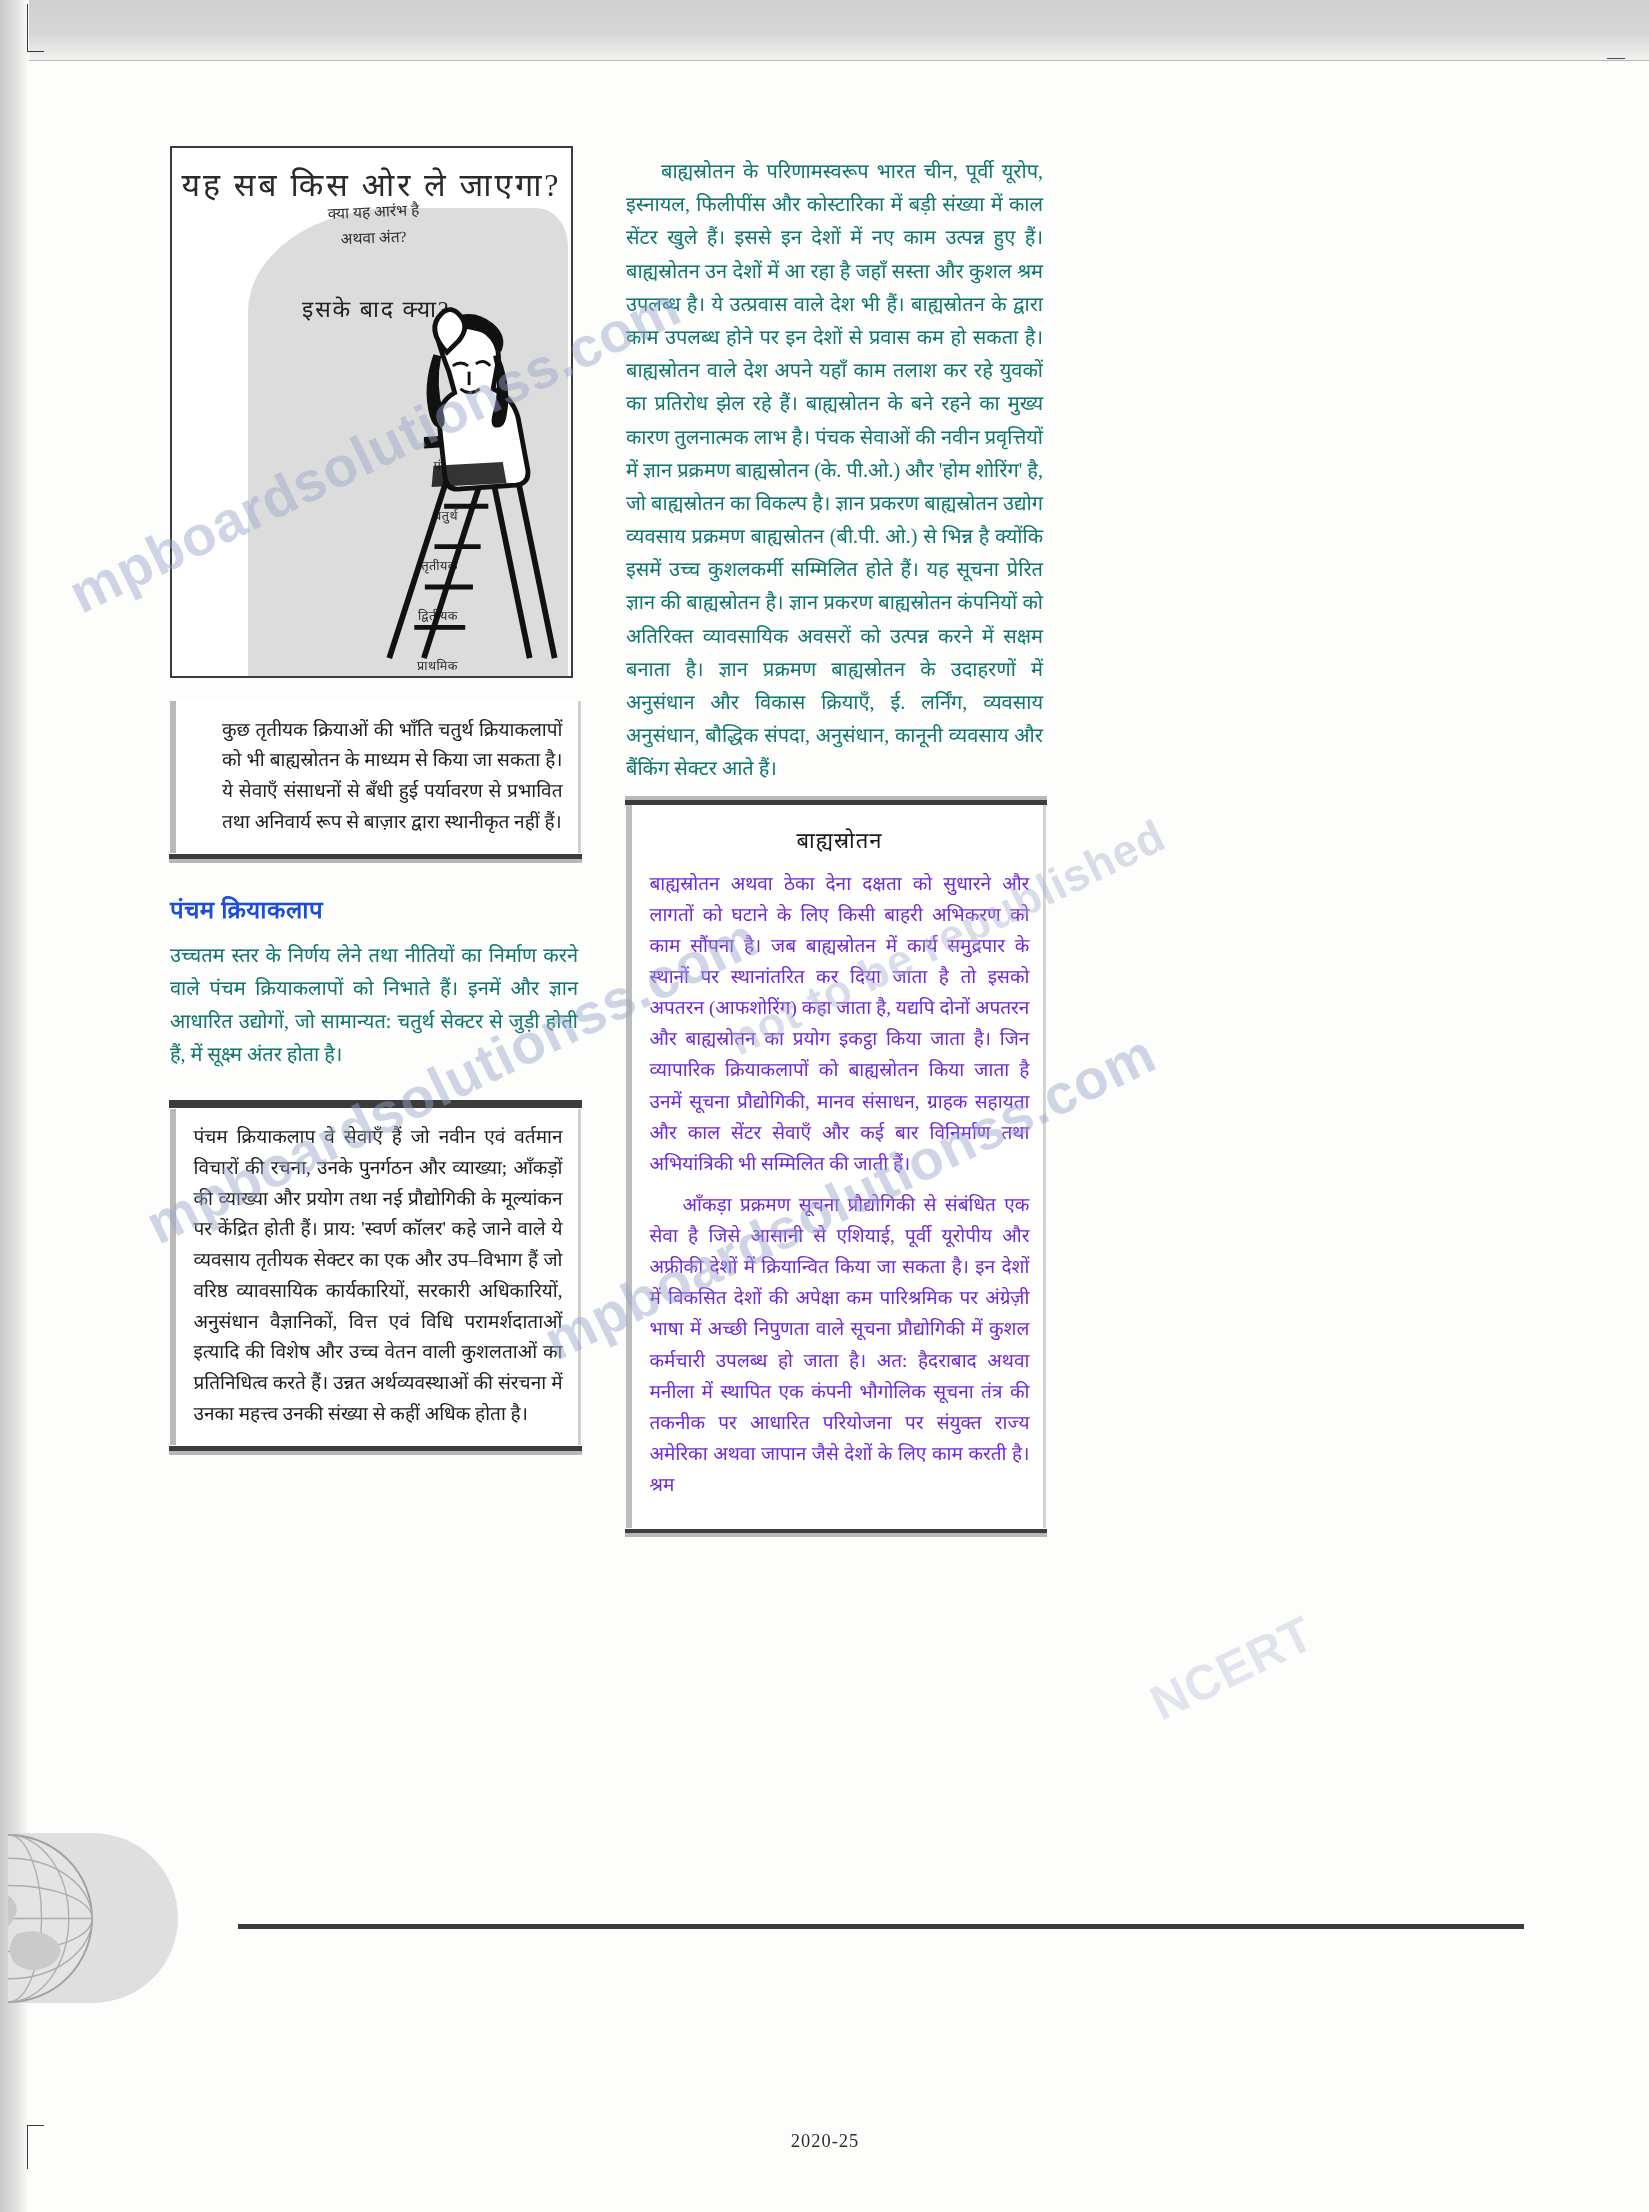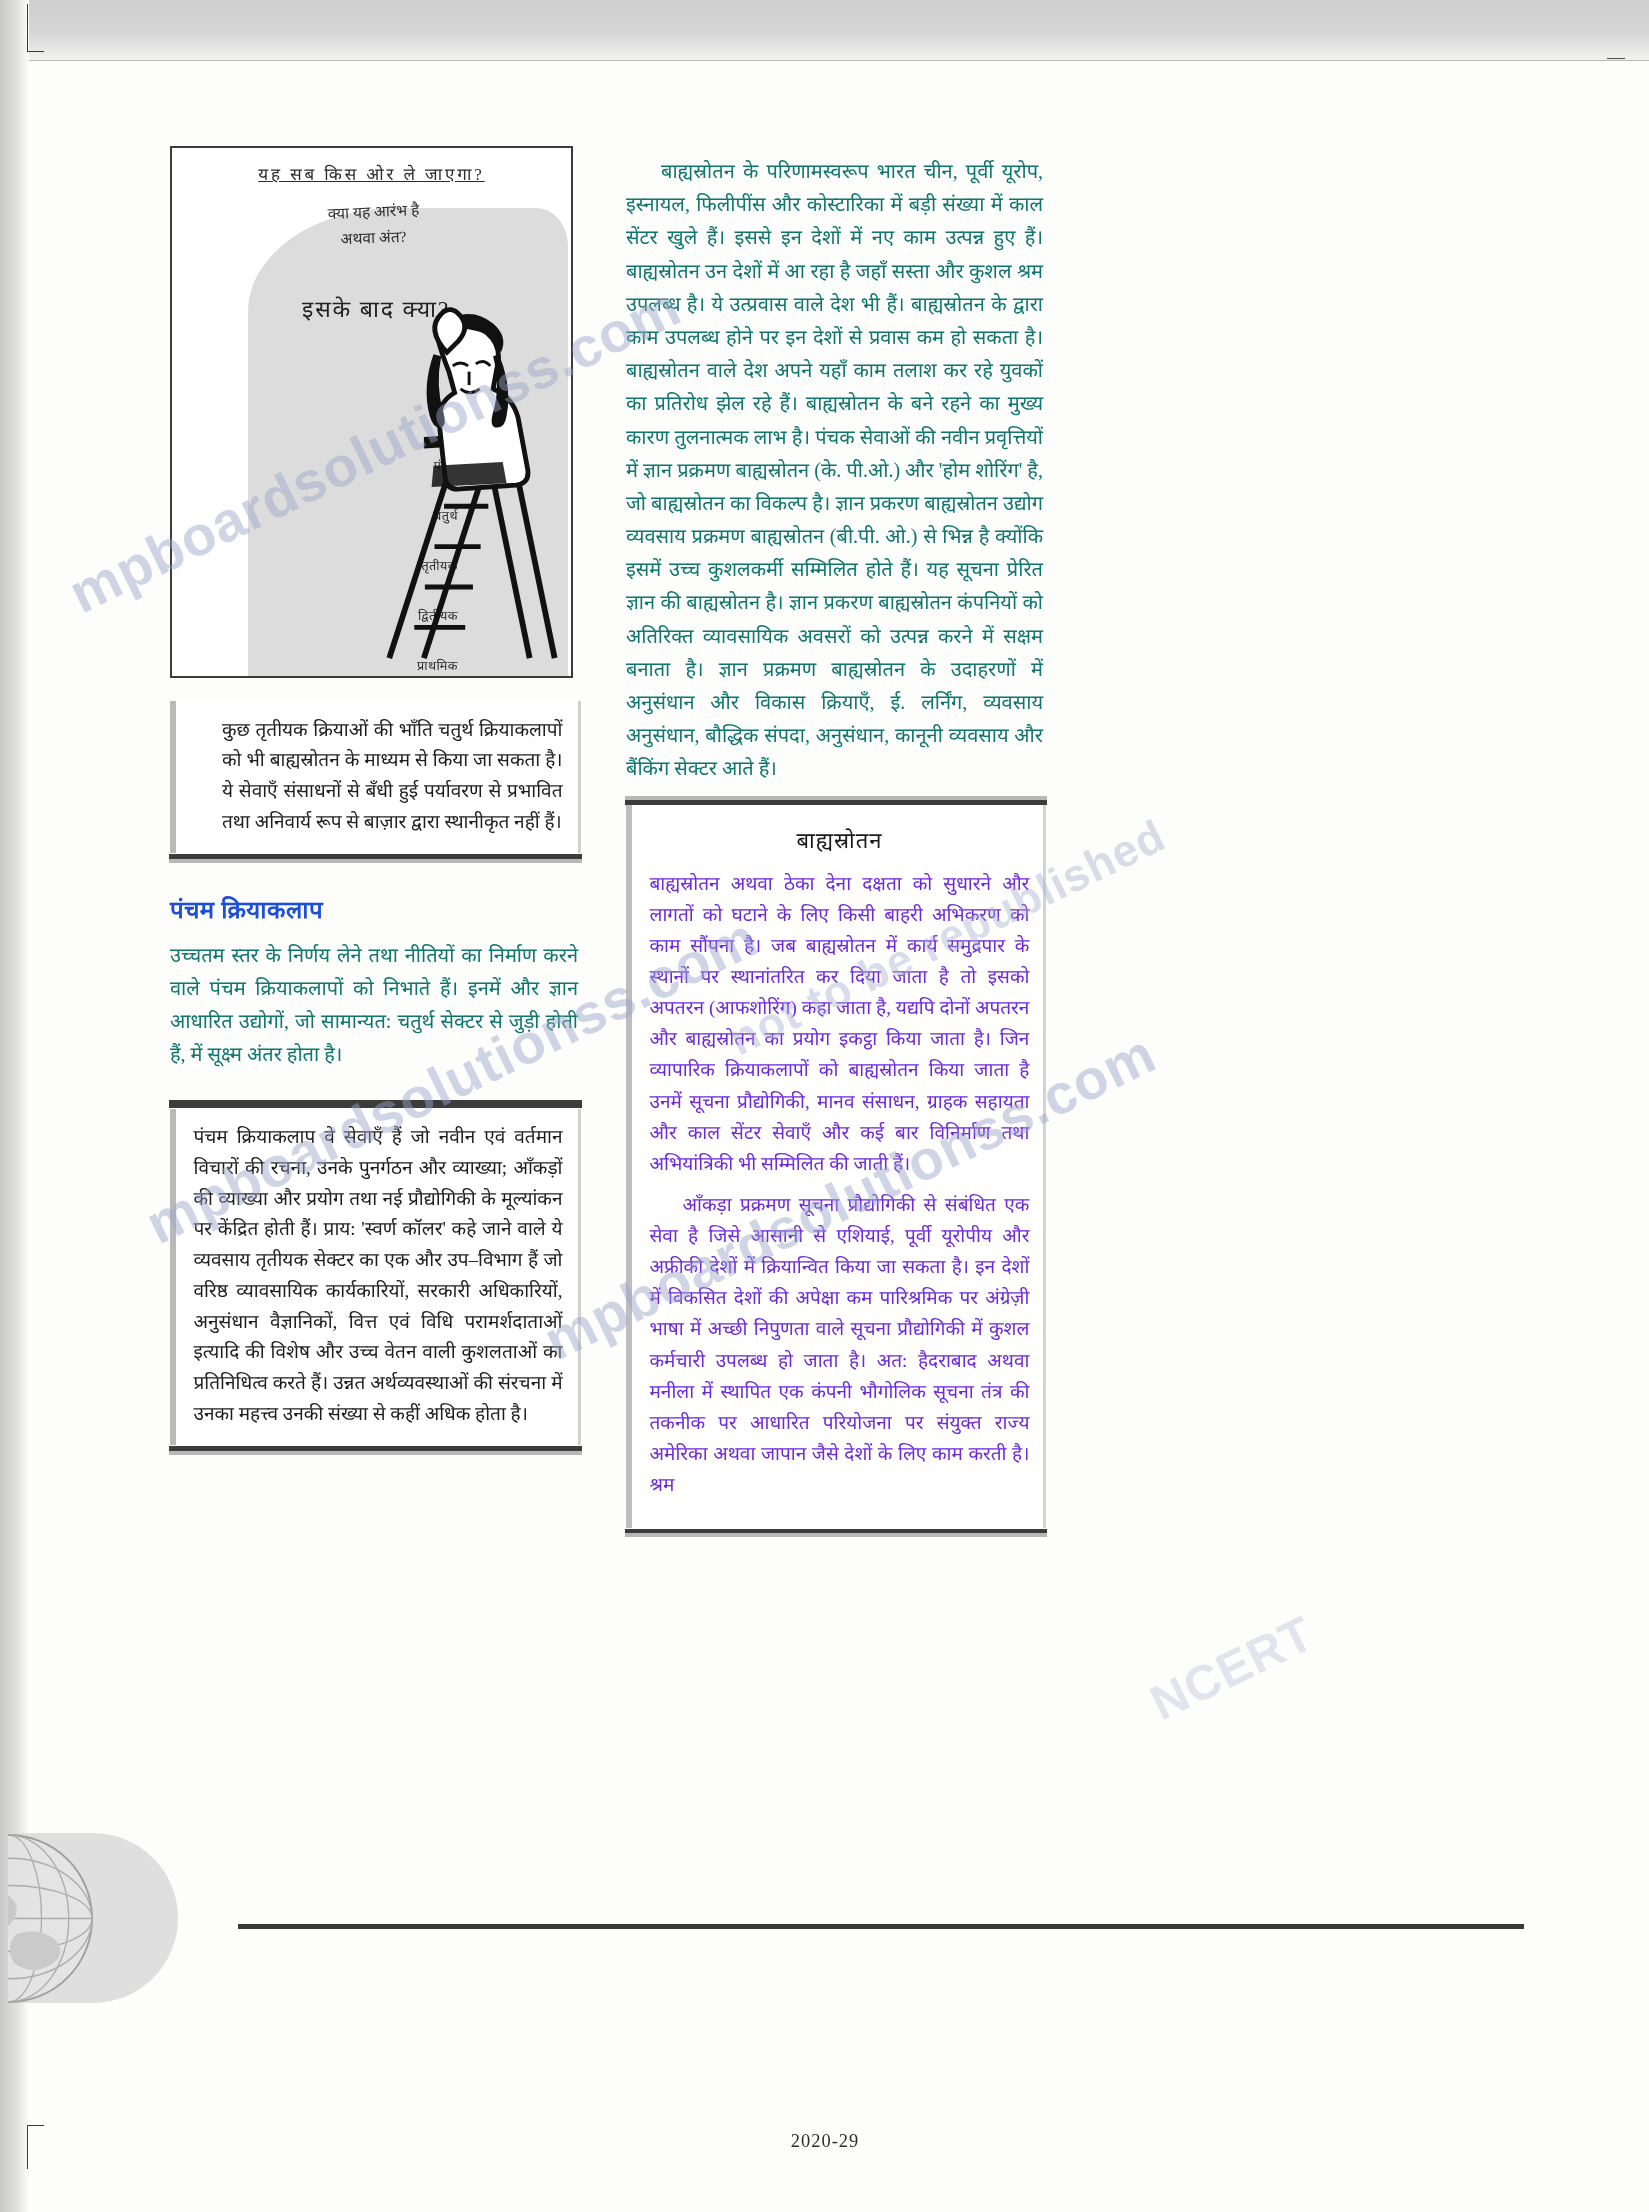--- a/index.html
+++ b/index.html
@@ -74,25 +74,24 @@
     width: 320px;
     height: 472px;
     background: #dcdcdc;
     border-radius: 46% 10% 0 0 / 22% 8% 0 0;
   }
   .fig-title {
     position: absolute;
     left: 0; right: 0;
     top: 13.6px;
     text-align: center;
-    font-size: 17px;
+    font-size: 32px;
     letter-spacing: 2.9px;
     color: #2a2a2a;
     font-family: "Liberation Serif", serif;
-    text-decoration: underline;
   }
   .fig-sub1 {
     position: absolute;
     left: 80px;
     top: 52px;
     width: 243px;
     text-align: center;
     font-size: 15.5px;
     color: #2f2f2f;
     transform: rotate(-2.5deg);
@@ -436,21 +435,21 @@
         <line x1="2" y1="88" x2="174" y2="88"></line>
       </g>
       <path d="M40 60 q22 -12 44 2 q18 10 10 26 q-10 18 -34 12 q-26 -6 -20 -40 Z" fill="#c8c8c8"></path>
       <path d="M96 104 q24 -8 40 6 q12 12 -2 24 q-20 14 -40 0 q-10 -16 2 -30 Z" fill="#c8c8c8"></path>
     </svg>
   </div>
 
   <div class="footer-rule-top"></div>
 
 
-  <div class="year-stamp">2020-29</div>
+  <div class="year-stamp">2020-25</div>
 
   <div class="wm wm-1">mpboardsolutionss.com</div>
   <div class="wm wm-2">mpboardsolutionss.com</div>
   <div class="wm wm-3">mpboardsolutionss.com</div>
   <div class="wm wm-4">not to be republished</div>
   <div class="wm wm-5">NCERT</div>
 
 </div>
 
 

